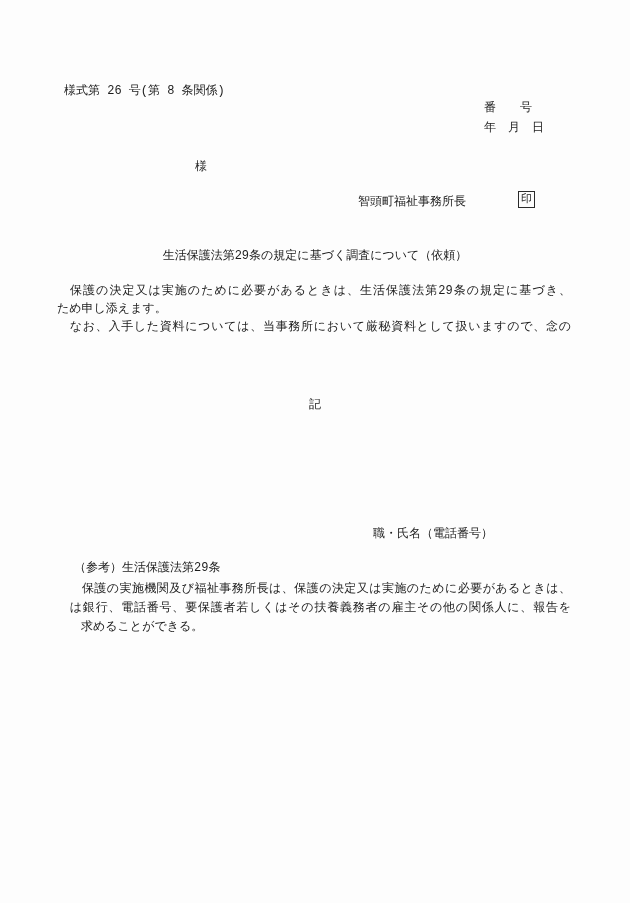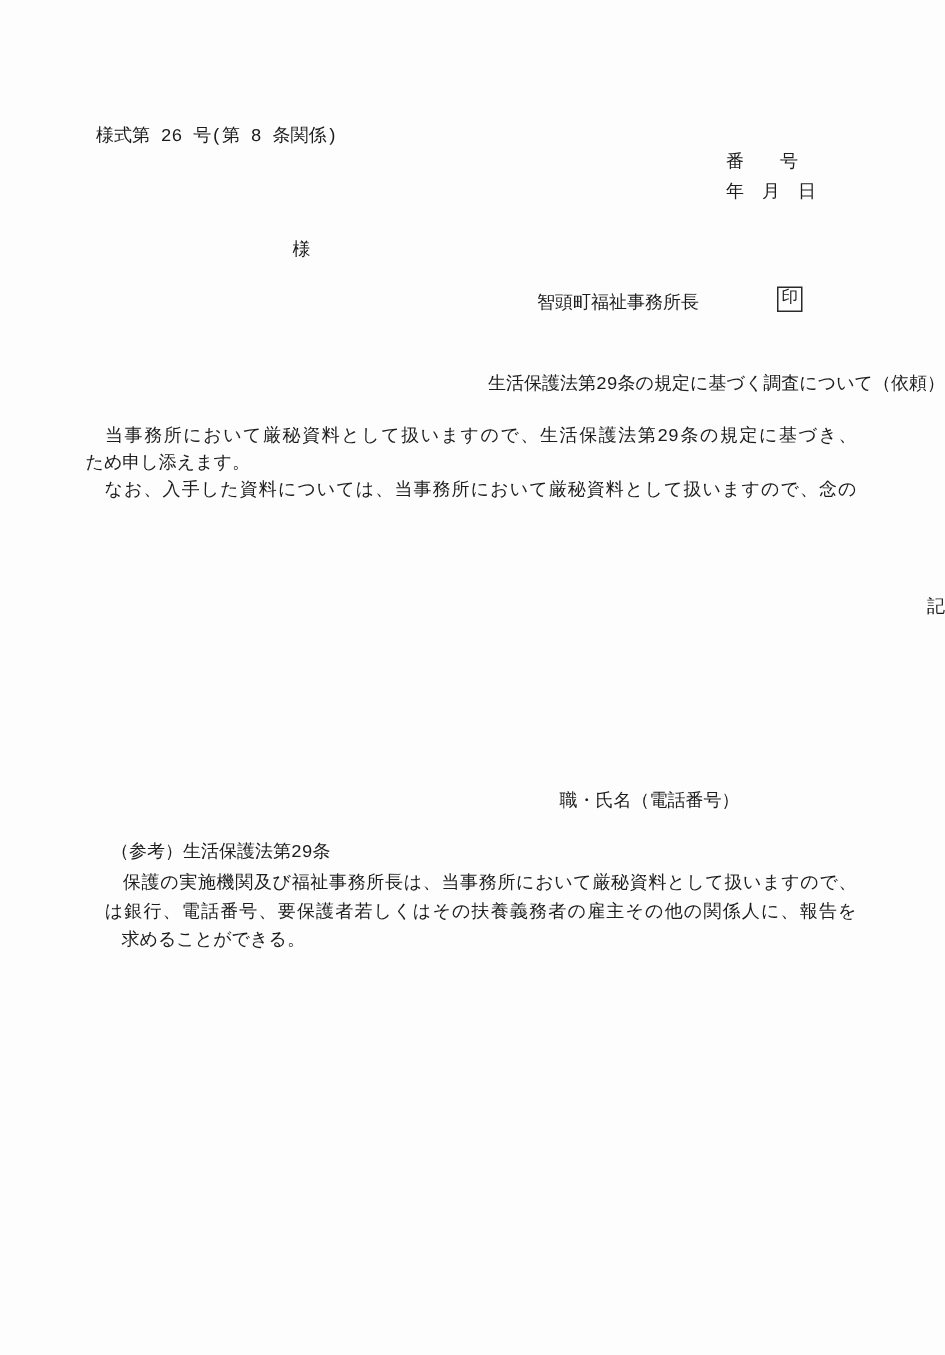--- a/index.html
+++ b/index.html
@@ -10,21 +10,21 @@
     position: relative;
     width: 630px; height: 903px;
     margin: 0 auto;
     background: #fdfdfd;
     color: #1c1c1c;
     font-family: Liberation Mono, monospace;
     font-size: 12px;
     overflow: hidden;
   }
   .abs { position: absolute; white-space: pre; }
-  .center { left: 0; width: 630px; text-align: right; }
+  .center { left: 0; width: 630px; text-align: center; }
   .lines { position: absolute; width: 514px; }
   .line { white-space: pre-wrap; line-height: 18px; }
   .ref-lines .line { line-height: 19px; }
   .just { text-align: justify; text-align-last: justify; text-justify: inter-character; }
   .seal {
     position: absolute;
     left: 518px; top: 191px;
     width: 15px; height: 15px;
     border: 1px solid #2a2a2a;
     display: flex; align-items: center; justify-content: center;
@@ -46,31 +46,31 @@
 
   <div class="abs" style="left:358px; top:193px">智頭町福祉事務所長</div>
 
   <div class="seal">
     <span>印</span>
   </div>
 
   <div class="abs center" style="top:247px">生活保護法第29条の規定に基づく調査について（依頼）</div>
 
   <div class="lines" style="left:57px; top:282px">
-    <div class="line just">　当事務所において厳秘資料として扱いますので、生活保護法第29条の規定に基づき、</div>
+    <div class="line just">　保護の決定又は実施のために必要があるときは、生活保護法第29条の規定に基づき、</div>
     <div class="line">ため申し添えます。</div>
     <div class="line just">　なお、入手した資料については、当事務所において厳秘資料として扱いますので、念の</div>
   </div>
 
   <div class="abs center" style="top:396px">記</div>
 
 
   <div class="abs" style="left:373px; top:525px">職・氏名（電話番号）</div>
 
   <div class="abs" style="left:74px; top:559px">（参考）生活保護法第29条</div>
 
   <div class="lines ref-lines" style="left:57px; top:580px">
-    <div class="line just">　　保護の実施機関及び福祉事務所長は、当事務所において厳秘資料として扱いますので、</div>
+    <div class="line just">　　保護の実施機関及び福祉事務所長は、保護の決定又は実施のために必要があるときは、</div>
     <div class="line just">　は銀行、電話番号、要保護者若しくはその扶養義務者の雇主その他の関係人に、報告を</div>
     <div class="line">　　求めることができる。</div>
   </div>
 
 </div>
 
 </body></html>

